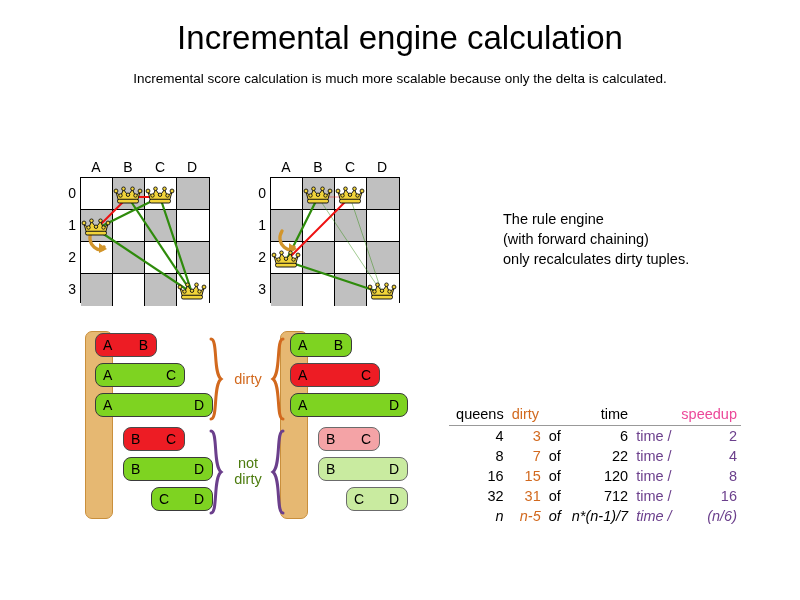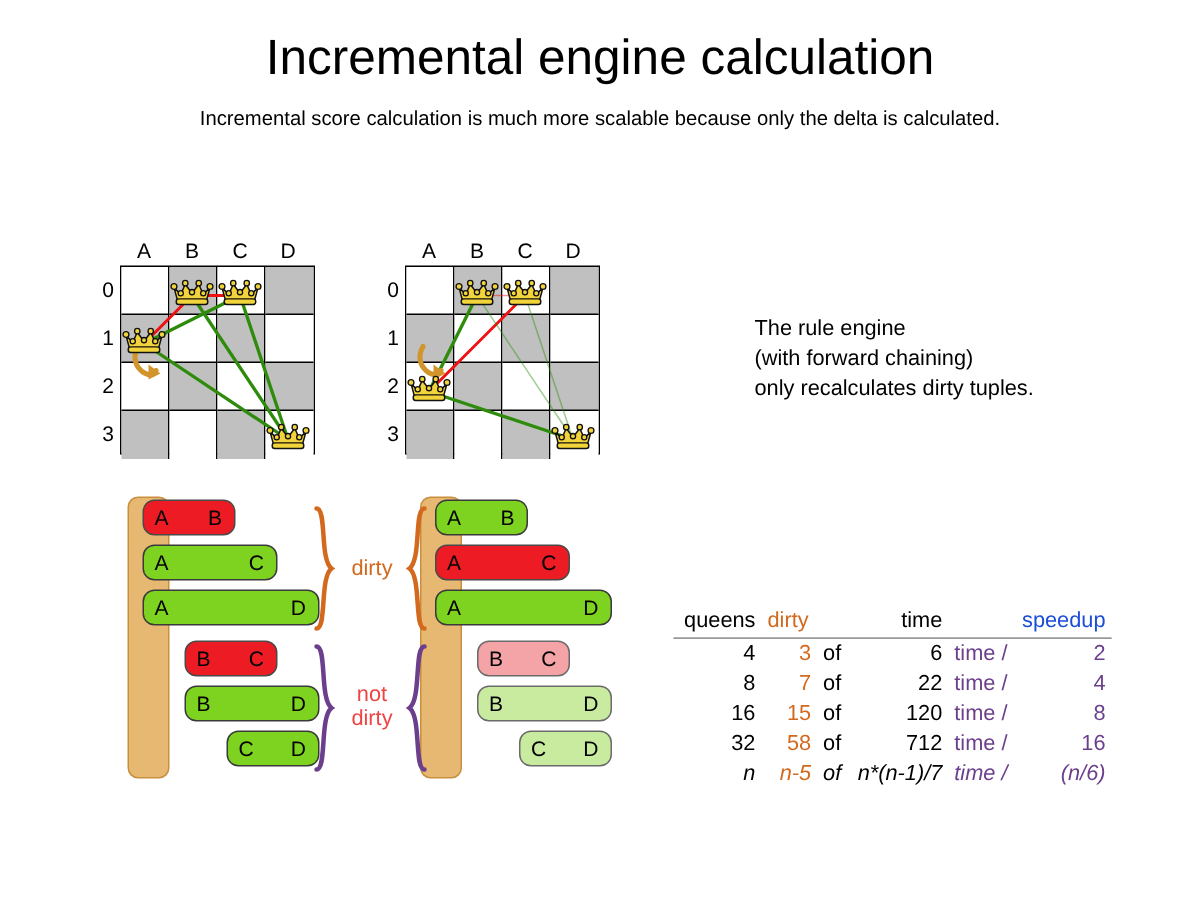--- a/index.html
+++ b/index.html
@@ -113,21 +113,21 @@
   .pill.redpale   { background: #f4a3a6; border-color: #6b6b6b; }
   .pill.greenpale { background: #c9ebA0; border-color: #6b6b6b; }
 
   .brace-label {
     position: absolute;
     text-align: center;
     font-size: 14.5px;
     line-height: 16px;
   }
   .brace-label.dirty    { color: #d2691e; }
-  .brace-label.notdirty { color: #ef4444; }
+  .brace-label.notdirty { color: #4d7c0f; }
   .brace-svg { position: absolute; overflow: visible; }
 
   
   #annotation {
     position: absolute;
     left: 503px;
     top: 209px;
     font-size: 14.5px;
     line-height: 20px;
     color: #000;
@@ -155,21 +155,21 @@
     padding: 2px 4px;
     white-space: nowrap;
   }
   .c-queens  { text-align: right; width: 74px; }
   .c-dirty   { text-align: right; color: #d2691e; width: 42px; }
   .c-of      { text-align: left;  width: 22px; }
   .c-total   { text-align: right; width: 72px; }
   .c-time    { text-align: left;  color: #6b3f8c; width: 50px; }
   .c-speed   { text-align: right; color: #6b3f8c; width: 32px; }
   th.c-dirty  { color: #d2691e; text-align: left; padding-left: 6px; }
-  th.c-speed  { color: #1d4ed8; text-align: right; }
+  th.c-speed  { color: #ec4899; text-align: right; }
   tr.symbolic td { font-style: italic; }
 </style>
 </head>
 <body>
 
 <div id="page-title">Incremental engine calculation</div>
 <div id="page-subtitle">Incremental score calculation is much more scalable because only the delta is calculated.</div>
 
 <div class="board-wrap" id="board-0" style="left:60px; top:160px; width:160px; height:150px;">
     <div class="col-label" style="left: 20px;">A</div>
@@ -446,21 +446,21 @@
       <tr>
         <td class="c-queens">16</td>
         <td class="c-dirty">15</td>
         <td class="c-of">of</td>
         <td class="c-total">120</td>
         <td class="c-time">time /</td>
         <td class="c-speed">8</td>
       </tr>
       <tr>
         <td class="c-queens">32</td>
-        <td class="c-dirty">58</td>
+        <td class="c-dirty">31</td>
         <td class="c-of">of</td>
         <td class="c-total">712</td>
         <td class="c-time">time /</td>
         <td class="c-speed">16</td>
       </tr>
       <tr class="symbolic">
         <td class="c-queens">n</td>
         <td class="c-dirty">n-5</td>
         <td class="c-of">of</td>
         <td class="c-total">n*(n-1)/7</td>

